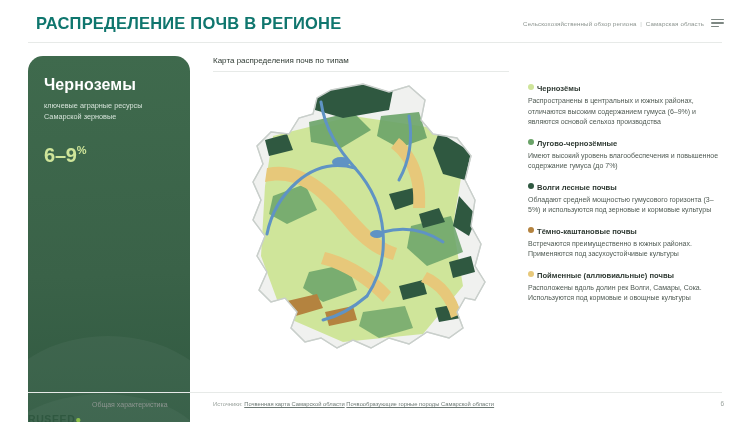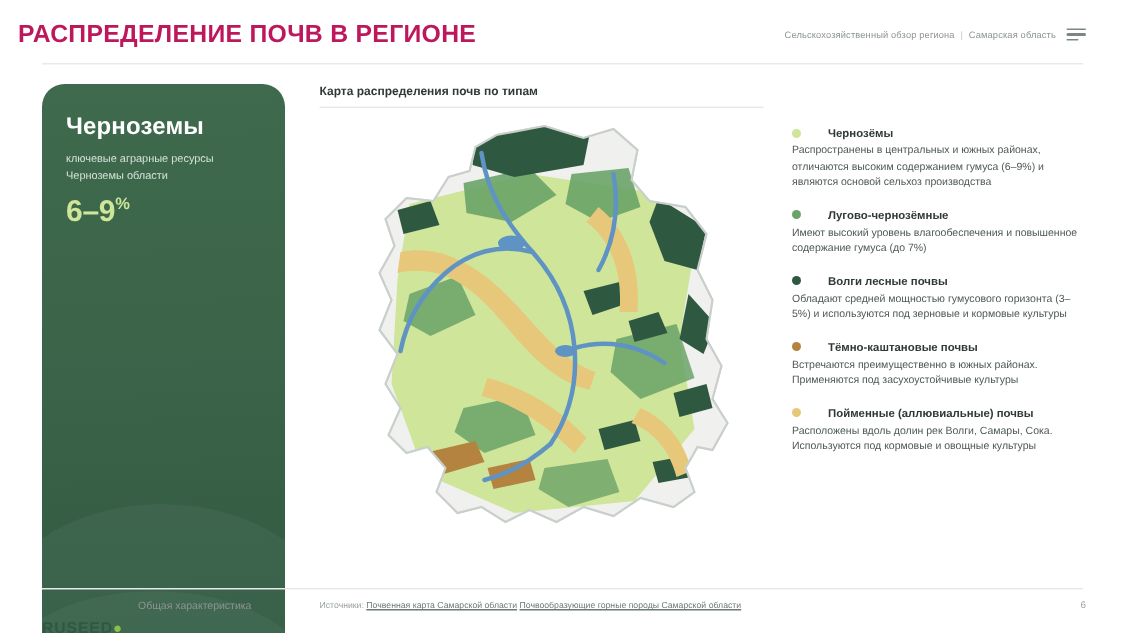--- a/index.html
+++ b/index.html
@@ -18,26 +18,26 @@
 
   
   .header {
     position: absolute;
     top: 0; left: 0;
     width: 750px;
     height: 44px;
   }
   .page-title {
     position: absolute;
-    left: 12px;
+    left: 36px;
     top: 14px;
     font-size: 16.5px;
     font-weight: bold;
     letter-spacing: 0.2px;
-    color: #be185d;
+    color: #0f766e;
   }
   .header-meta {
     position: absolute;
     right: 46px;
     top: 20px;
     font-size: 6.2px;
     color: #8d9590;
     letter-spacing: 0.1px;
     white-space: nowrap;
   }
@@ -129,29 +129,29 @@
   .stat-value .unit {
     font-size: 11px;
     vertical-align: super;
   }
   .stat-label {
     margin-top: 4px;
     font-size: 7.3px;
     line-height: 1.45;
     color: #d4e2d8;
   }
-  .stat2 { margin-top: 8px; }
+  .stat2 { margin-top: 22px; }
 
   
   .map-caption {
     position: absolute;
     left: 213px;
     top: 56px;
     font-size: 8px;
-    font-weight: bold;
+    font-weight: normal;
     color: #2f3a33;
   }
   .map-rule {
     position: absolute;
     left: 213px;
     top: 71px;
     width: 296px;
     height: 1px;
     background: #e7eae8;
   }
@@ -167,22 +167,21 @@
   
   .legend {
     position: absolute;
     left: 528px;
     top: 84px;
     width: 196px;
   }
   .legend-item { margin-bottom: 11px; }
   .legend-head {
     display: flex;
-    align-items: center;
-    gap: 18px;
+    gap: 3px;
   }
   .swatch {
     width: 6px;
     height: 6px;
     border-radius: 50%;
     flex: 0 0 auto;
   }
   .legend-title {
     font-size: 7.6px;
     font-weight: bold;
@@ -261,21 +260,21 @@
     <span></span>
   </div>
 </div>
 <div class="header-rule"></div>
 
 <div class="card">
   <div class="blob"></div>
   <div class="blob2"></div>
   <div class="card-inner">
     <div class="card-title">Черноземы</div>
-    <div class="card-sub">ключевые аграрные ресурсы Черноземы области</div>
+    <div class="card-sub">ключевые аграрные ресурсы Самарской зерновые</div>
 
 
     <div class="stat stat2">
       <div class="stat-value">
         <span>6–9</span><span class="unit">%</span>
       </div>
     </div>
   </div>
 </div>
 

